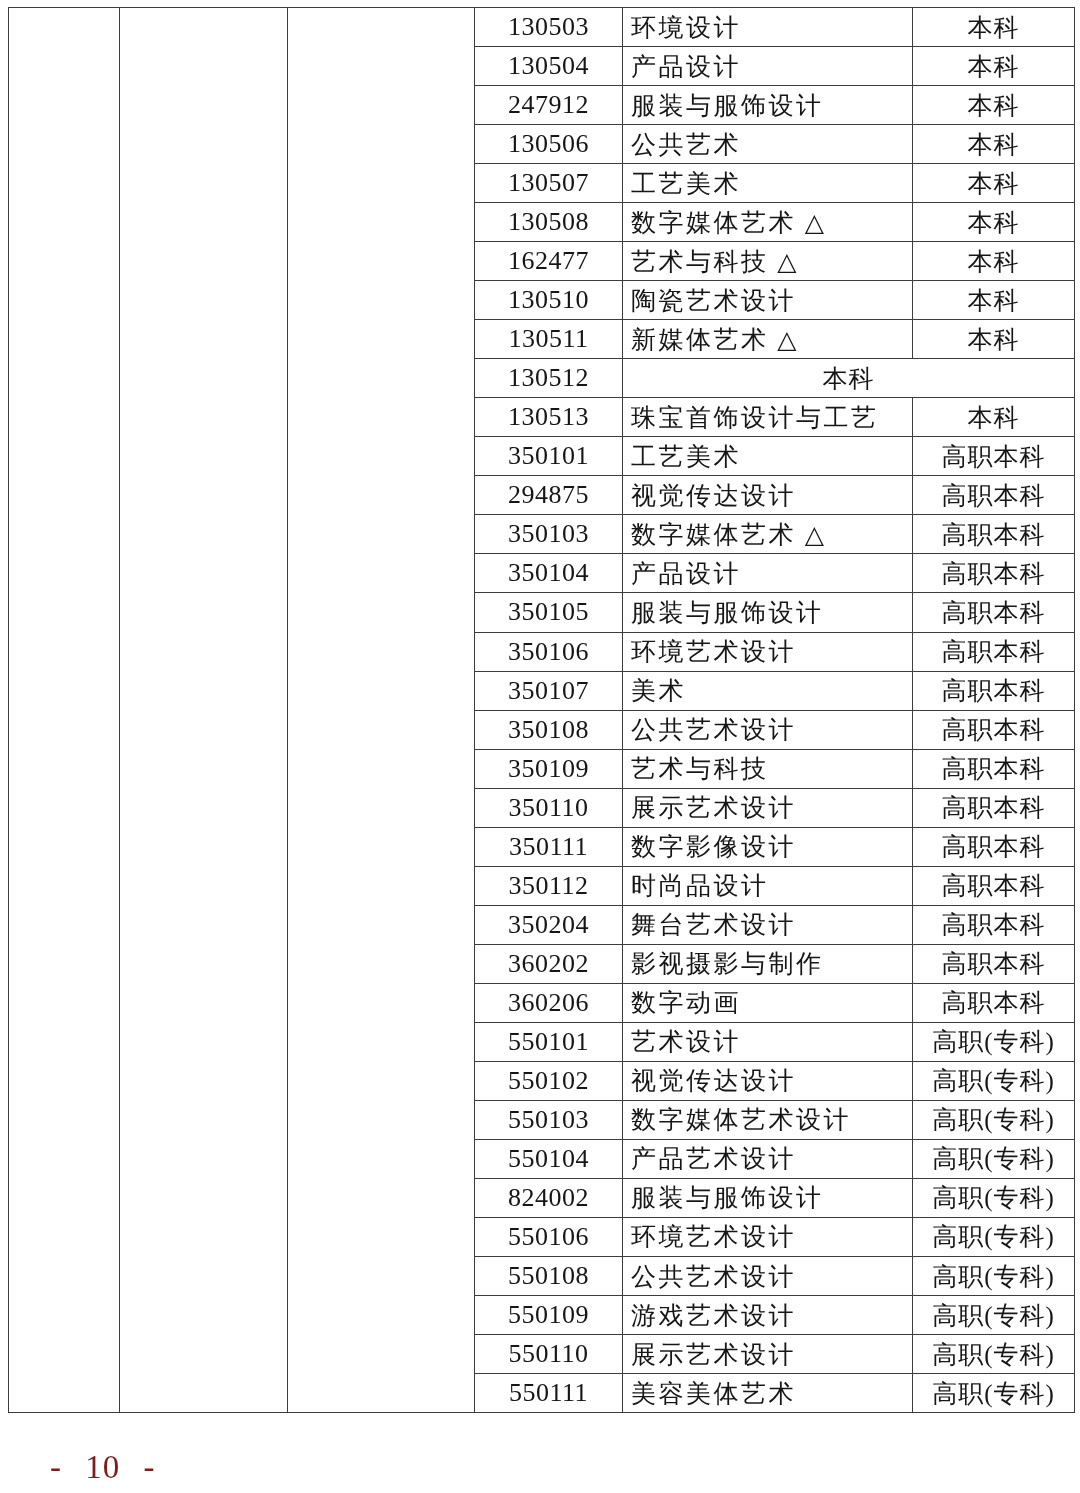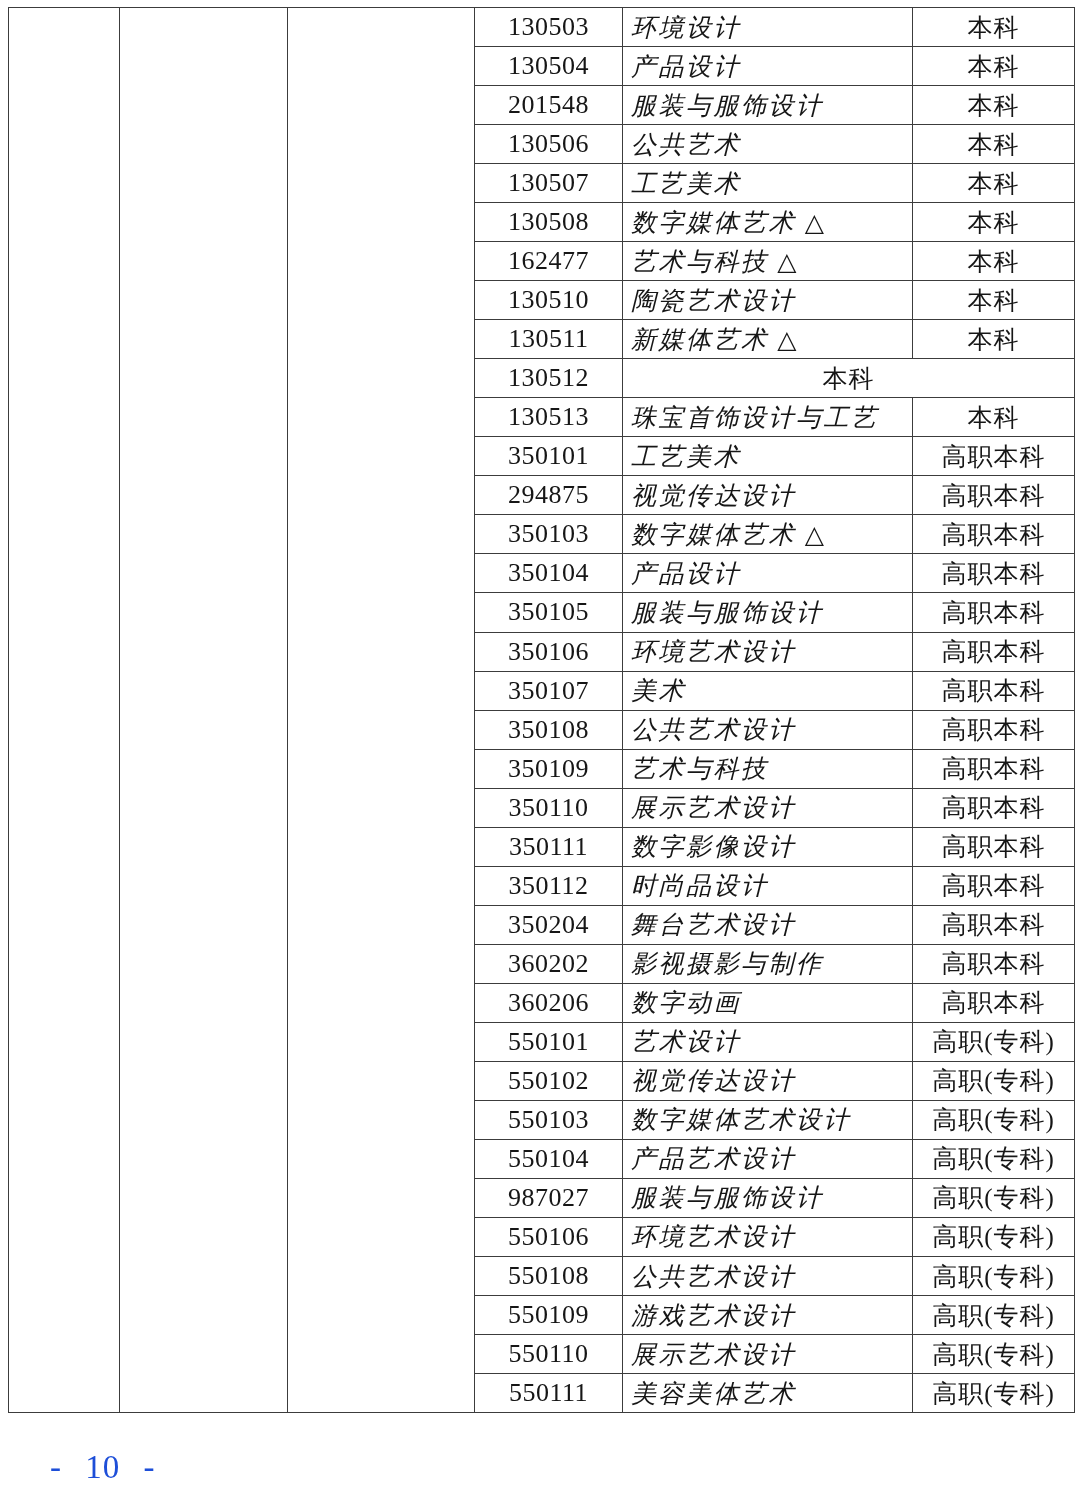--- a/index.html
+++ b/index.html
@@ -63,35 +63,34 @@
     font-size: 26px;
     letter-spacing: 0.5px;
   }
   .name-cell {
     width: 290px;
     flex: 0 0 auto;
     border-right: 1.5px solid #3c3c3c;
     justify-content: flex-start;
     padding-left: 8px;
     letter-spacing: 2.5px;
-    font-style: italic;
   }
   .level-cell {
     flex: 1 1 auto;
     justify-content: center;
     letter-spacing: 1px;
   }
   .page-number {
     position: absolute;
     left: 50px;
     top: 1449px;
     font-size: 33px;
     letter-spacing: 1px;
     word-spacing: 14px;
-    color: #1d4ed8;
+    color: #7f1d1d;
   }
 </style>
 </head>
 <body>
 
 <div class="majors-table">
   <div class="empty-col empty-col-1"></div>
   <div class="empty-col empty-col-2"></div>
   <div class="empty-col empty-col-3"></div>
   <div class="rows-area" id="rows-area">
@@ -99,21 +98,21 @@
         <div class="cell code-cell">130503</div>
         <div class="cell name-cell">环境设计</div>
         <div class="cell level-cell">本科</div>
       </div>
       <div class="row">
         <div class="cell code-cell">130504</div>
         <div class="cell name-cell">产品设计</div>
         <div class="cell level-cell">本科</div>
       </div>
       <div class="row">
-        <div class="cell code-cell">201548</div>
+        <div class="cell code-cell">247912</div>
         <div class="cell name-cell">服装与服饰设计</div>
         <div class="cell level-cell">本科</div>
       </div>
       <div class="row">
         <div class="cell code-cell">130506</div>
         <div class="cell name-cell">公共艺术</div>
         <div class="cell level-cell">本科</div>
       </div>
       <div class="row">
         <div class="cell code-cell">130507</div>
@@ -238,21 +237,21 @@
         <div class="cell code-cell">550103</div>
         <div class="cell name-cell">数字媒体艺术设计</div>
         <div class="cell level-cell">高职(专科)</div>
       </div>
       <div class="row">
         <div class="cell code-cell">550104</div>
         <div class="cell name-cell">产品艺术设计</div>
         <div class="cell level-cell">高职(专科)</div>
       </div>
       <div class="row">
-        <div class="cell code-cell">987027</div>
+        <div class="cell code-cell">824002</div>
         <div class="cell name-cell">服装与服饰设计</div>
         <div class="cell level-cell">高职(专科)</div>
       </div>
       <div class="row">
         <div class="cell code-cell">550106</div>
         <div class="cell name-cell">环境艺术设计</div>
         <div class="cell level-cell">高职(专科)</div>
       </div>
       <div class="row">
         <div class="cell code-cell">550108</div>

